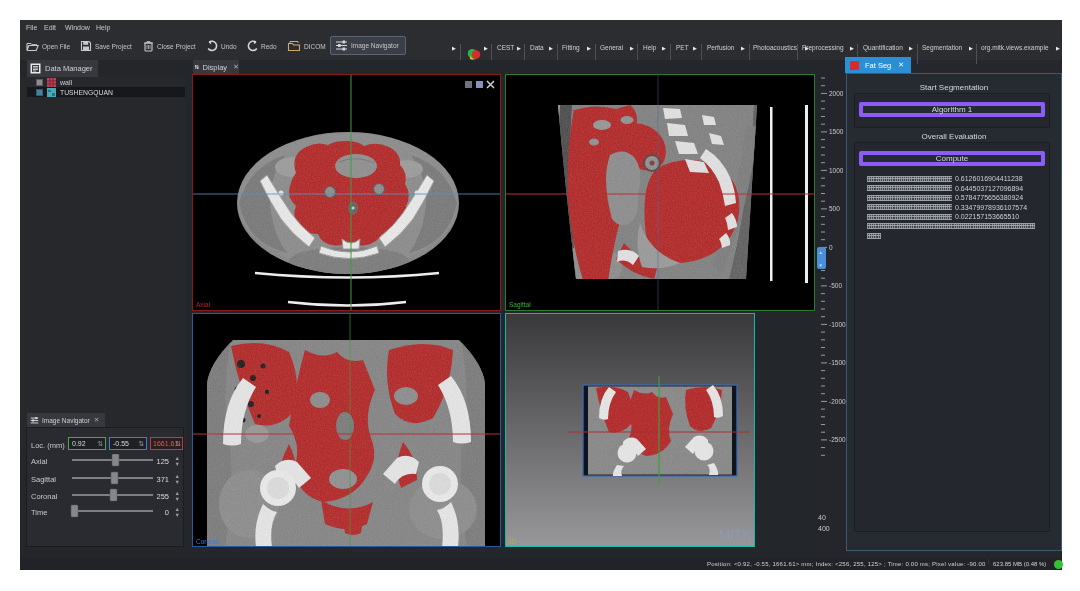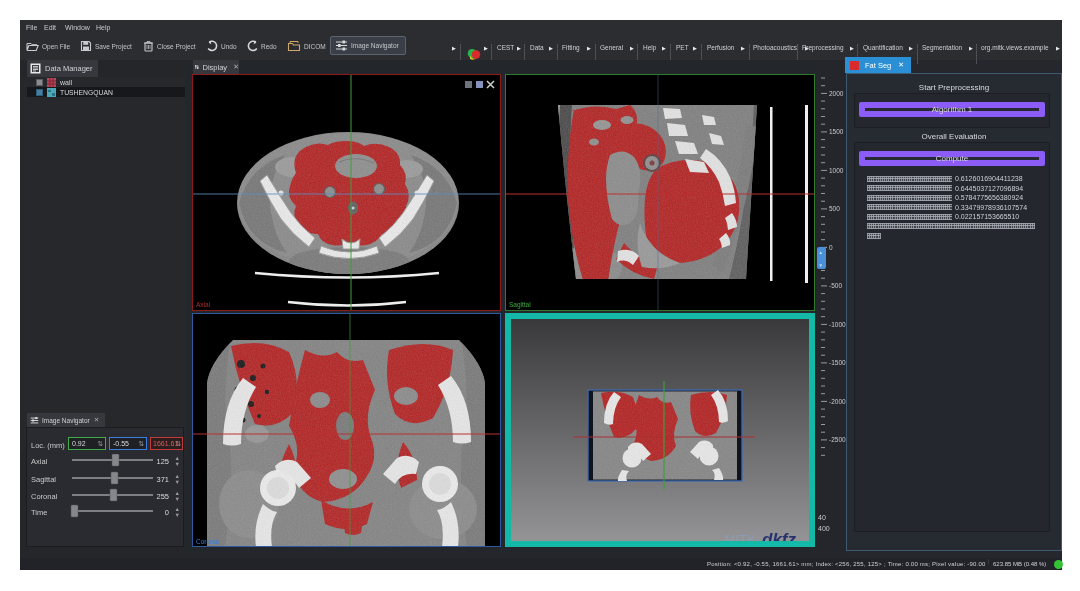--- a/index.html
+++ b/index.html
@@ -17,21 +17,21 @@
   .vsep{position:absolute;top:8px;height:20px;width:1px;background:#45474c;border-right:1px dotted #55585e;}
   
   #leftpanel{position:absolute;left:0;top:40px;width:165px;height:498px;background:#24262a;}
   .tab{position:absolute;background:#36383d;color:#cfd1d5;font-size:7.5px;display:flex;align-items:center;}
   
   .vp{position:absolute;background:#000;overflow:hidden;}
   
   #rightpanel{position:absolute;left:826px;top:53px;width:216px;height:478px;border:1px solid #3d5a6e;background:#262a31;}
   .grouptitle{color:#d7dade;font-size:8px;text-align:center;}
   .groupbox{position:absolute;border:1px solid #1c1e22;background:#24272d;border-radius:2px;}
-  .btn{position:absolute;background:#262b33;border:6px solid #8b5cf6;border-radius:2px;color:#d7dade;font-size:8px;display:flex;align-items:center;justify-content:center;}
+  .btn{position:absolute;background:#262b33;border:4px solid #8b5cf6;border-radius:2px;color:#d7dade;font-size:8px;display:flex;align-items:center;justify-content:center;}
   
   #statusbar{position:absolute;left:0;top:538px;width:100%;height:12px;background:#212329;color:#cfd1d5;font-size:6px;}
   .slider-row{left:0;width:158px;height:16px;}
   .slbl{position:absolute;left:4px;top:3px;font-size:7.5px;color:#c8cacd;}
   .sval{position:absolute;right:16px;top:3px;font-size:7.5px;color:#d8dade;text-align:center;}
   .spn{position:absolute;right:5px;top:2px;font-size:5.5px;color:#9a9da2;line-height:1;}
   .cjkline{height:9.5px;display:flex;align-items:center;}
   .cjk{display:inline-block;height:6.4px;margin-right:3px;opacity:0.78;
     background:
       repeating-linear-gradient(0deg, rgba(198,203,210,0.9) 0 0.8px, rgba(198,203,210,0.15) 0.8px 1.7px),
@@ -421,21 +421,21 @@
         <circle cx="85" cy="174" r="11" fill="#dedede"></circle>
         <circle cx="247" cy="170" r="11" fill="#dedede"></circle>
         <rect width="307" height="233" filter="url(#noiseA)" clip-path="url(#bodyC)" opacity="0.45"></rect>
 
         <line x1="157" y1="0" x2="157" y2="233" stroke="#3f9e3f" stroke-width="1" opacity="0.65"></line>
         <line x1="0" y1="120" x2="307" y2="120" stroke="#bb3030" stroke-width="1"></line>
         <text x="3" y="230" fill="#3a7ede" font-size="6.5" font-family="Liberation Sans">Coronal</text>
       </svg>
     </div>
 
-    <div class="vp" style="left:485px;top:293px;width:310px;height:234px;border:6px solid #14b8a6;">
+    <div class="vp" style="left:485px;top:293px;width:250px;height:234px;border:1px solid #14b8a6;">
       <svg width="308" height="233" viewBox="0 0 308 233">
         <defs>
           <linearGradient id="g3d" x1="0" y1="0" x2="0" y2="1">
             <stop offset="0" stop-color="#39393b"></stop>
             <stop offset="0.5" stop-color="#69696b"></stop>
             <stop offset="1" stop-color="#98989a"></stop>
           </linearGradient>
         </defs>
         <rect width="308" height="233" fill="url(#g3d)"></rect>
 
@@ -543,21 +543,21 @@
       <div class="abs" style="left:2px;top:453px;color:#c8cacd;font-size:7px;line-height:1.5;">40<br>400</div>
     </div>
   </div>
 
   <div class="tab" style="left:825px;top:37px;width:66px;height:16px;background:#2a8fd4;color:#fff;font-size:7.5px;">
     <div style="margin-left:5px;width:9px;height:9px;background:#d92b2b;"></div>
     <span style="margin-left:6px;">Fat Seg</span>
     <span style="margin-left:7px;font-size:7px;">✕</span>
   </div>
   <div id="rightpanel">
-    <div class="grouptitle" style="position:absolute;left:0;right:0;top:9px;">Start Preprocessing</div>
+    <div class="grouptitle" style="position:absolute;left:0;right:0;top:9px;">Start Segmentation</div>
     <div class="groupbox" style="left:7px;top:19px;width:196px;height:35px;"></div>
     <div class="btn" style="left:12px;top:28px;width:186px;height:15px;">Algorithm 1</div>
     <div class="grouptitle" style="position:absolute;left:0;right:0;top:58px;">Overall Evaluation</div>
     <div class="groupbox" style="left:7px;top:68px;width:196px;height:390px;"></div>
     <div class="btn" style="left:12px;top:77px;width:186px;height:15px;">Compute</div>
     <div style="position:absolute;left:20px;top:100px;width:186px;color:#ced2d7;font-size:7px;">
       <div class="cjkline">
           <span class="cjk" style="width:85px;"></span>
           <span>0.6126016904411238</span>
         </div>

